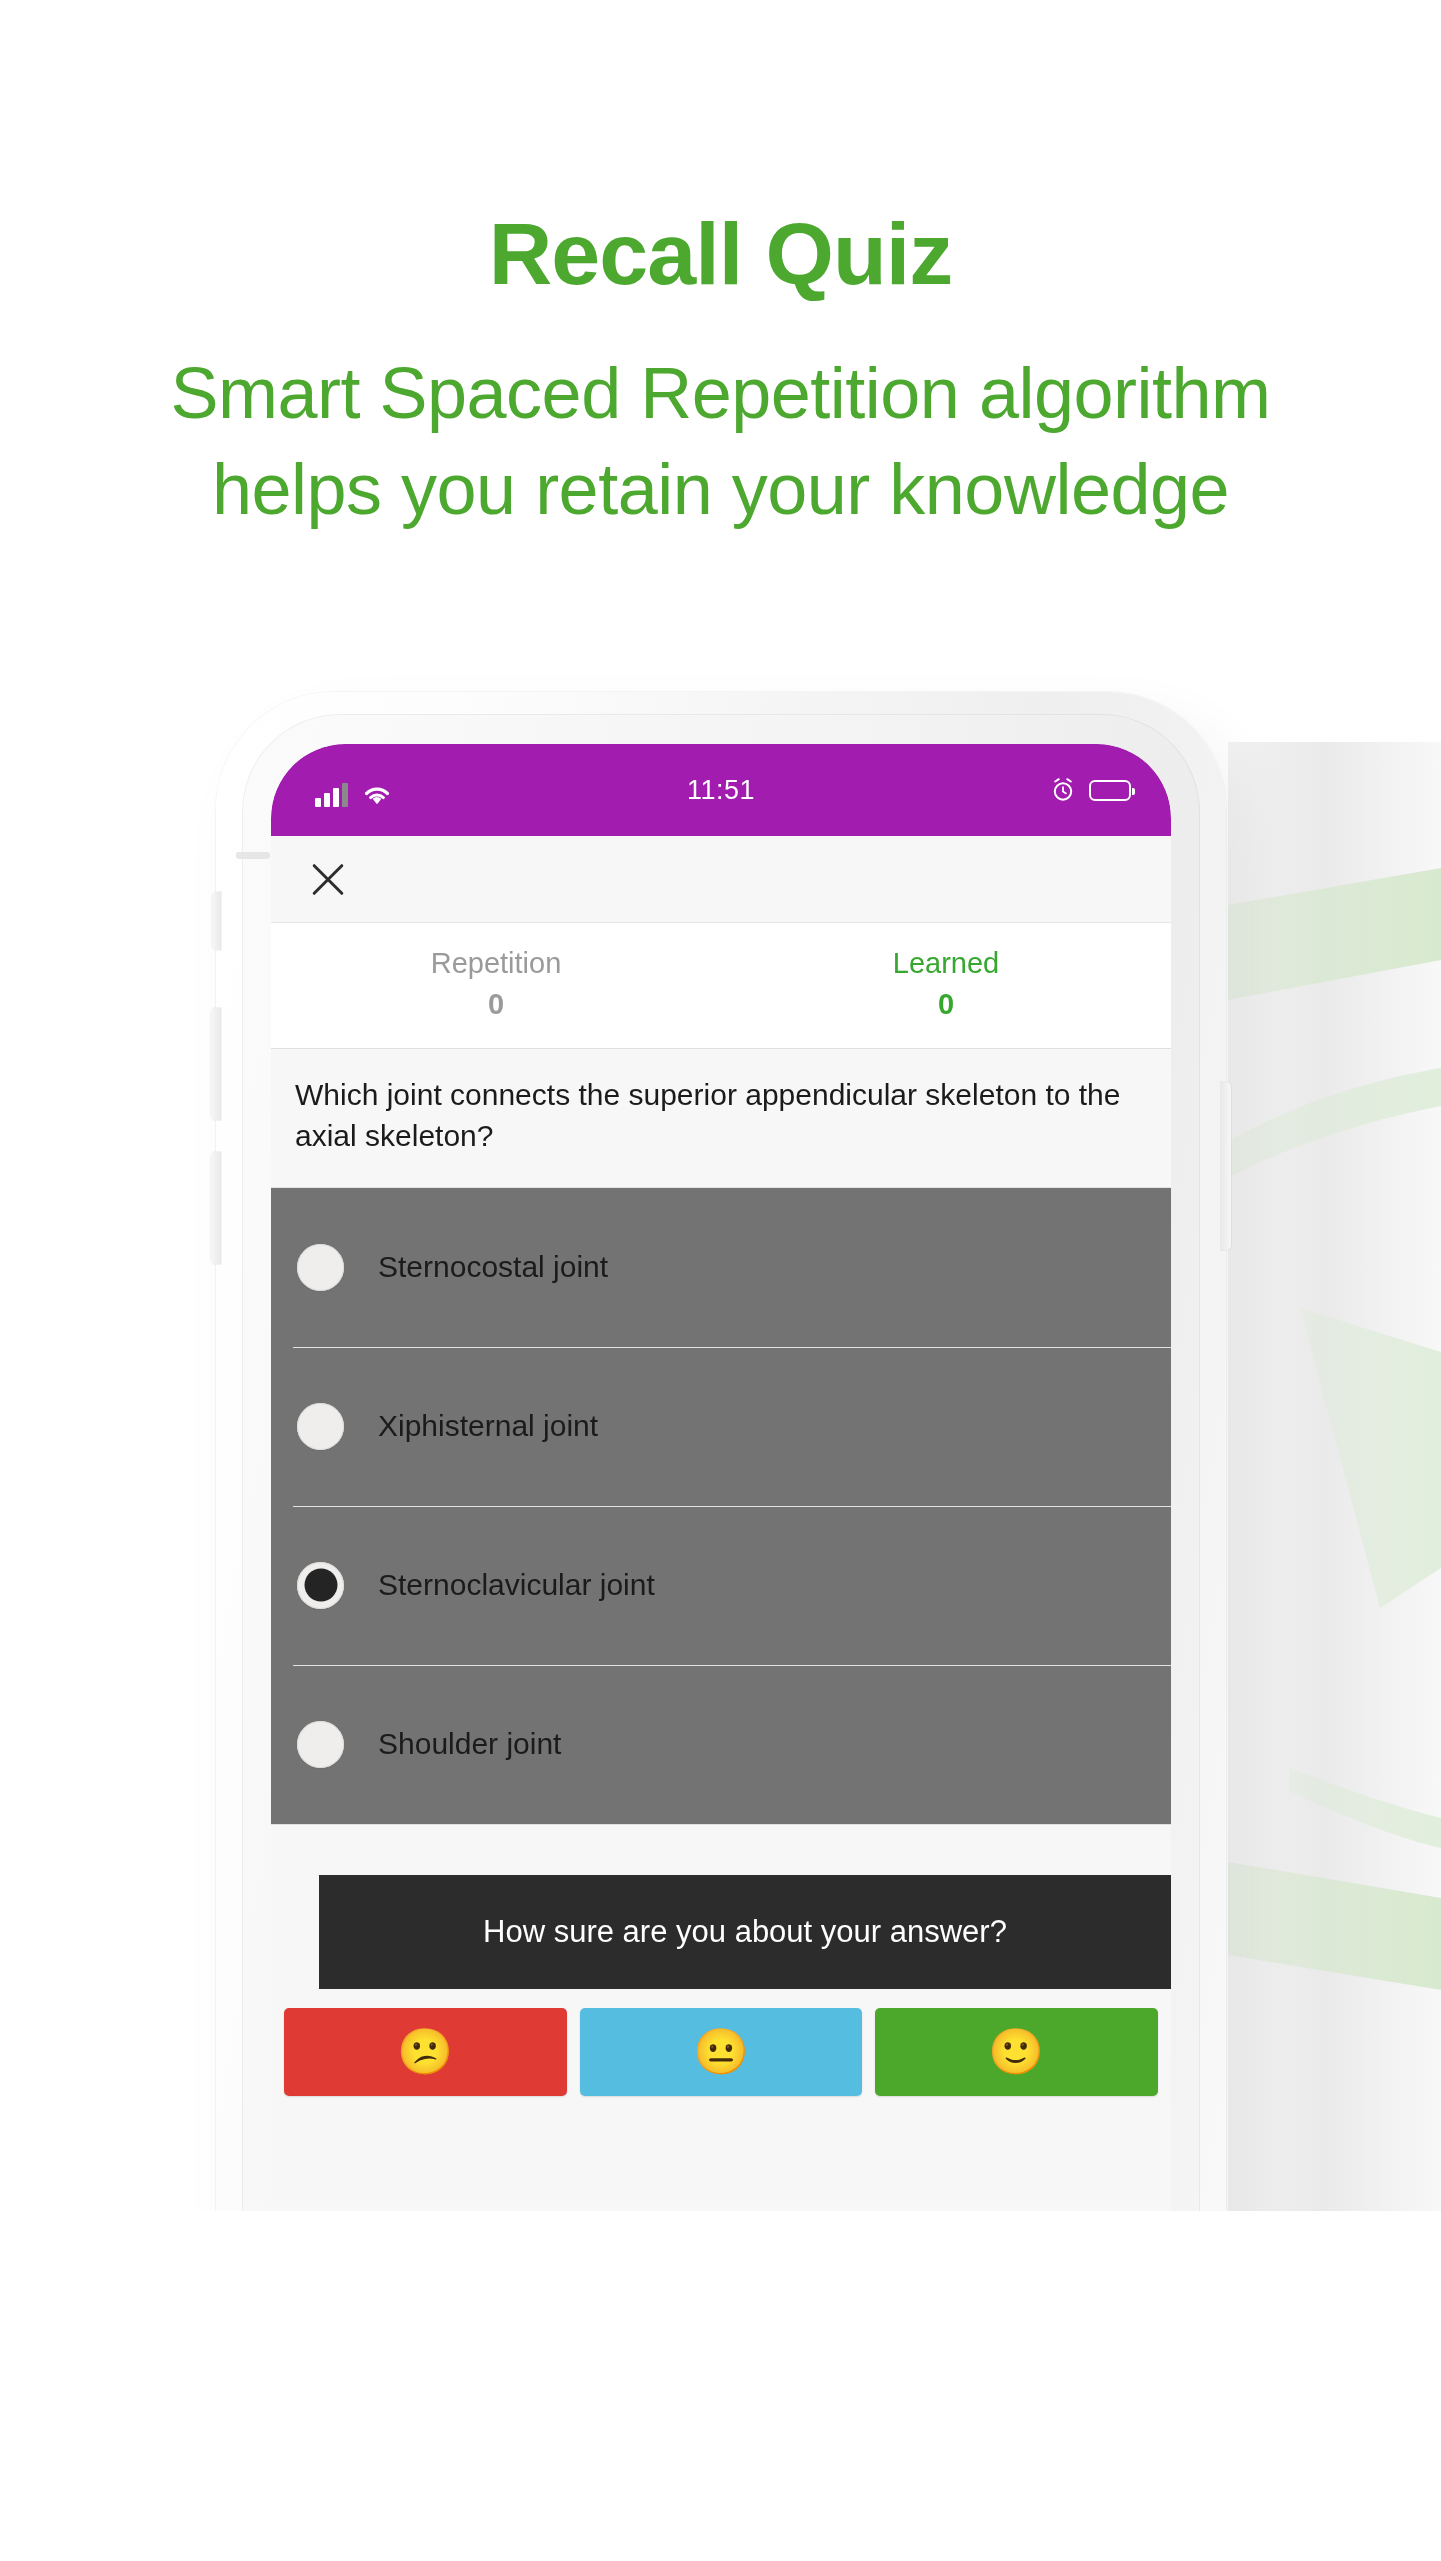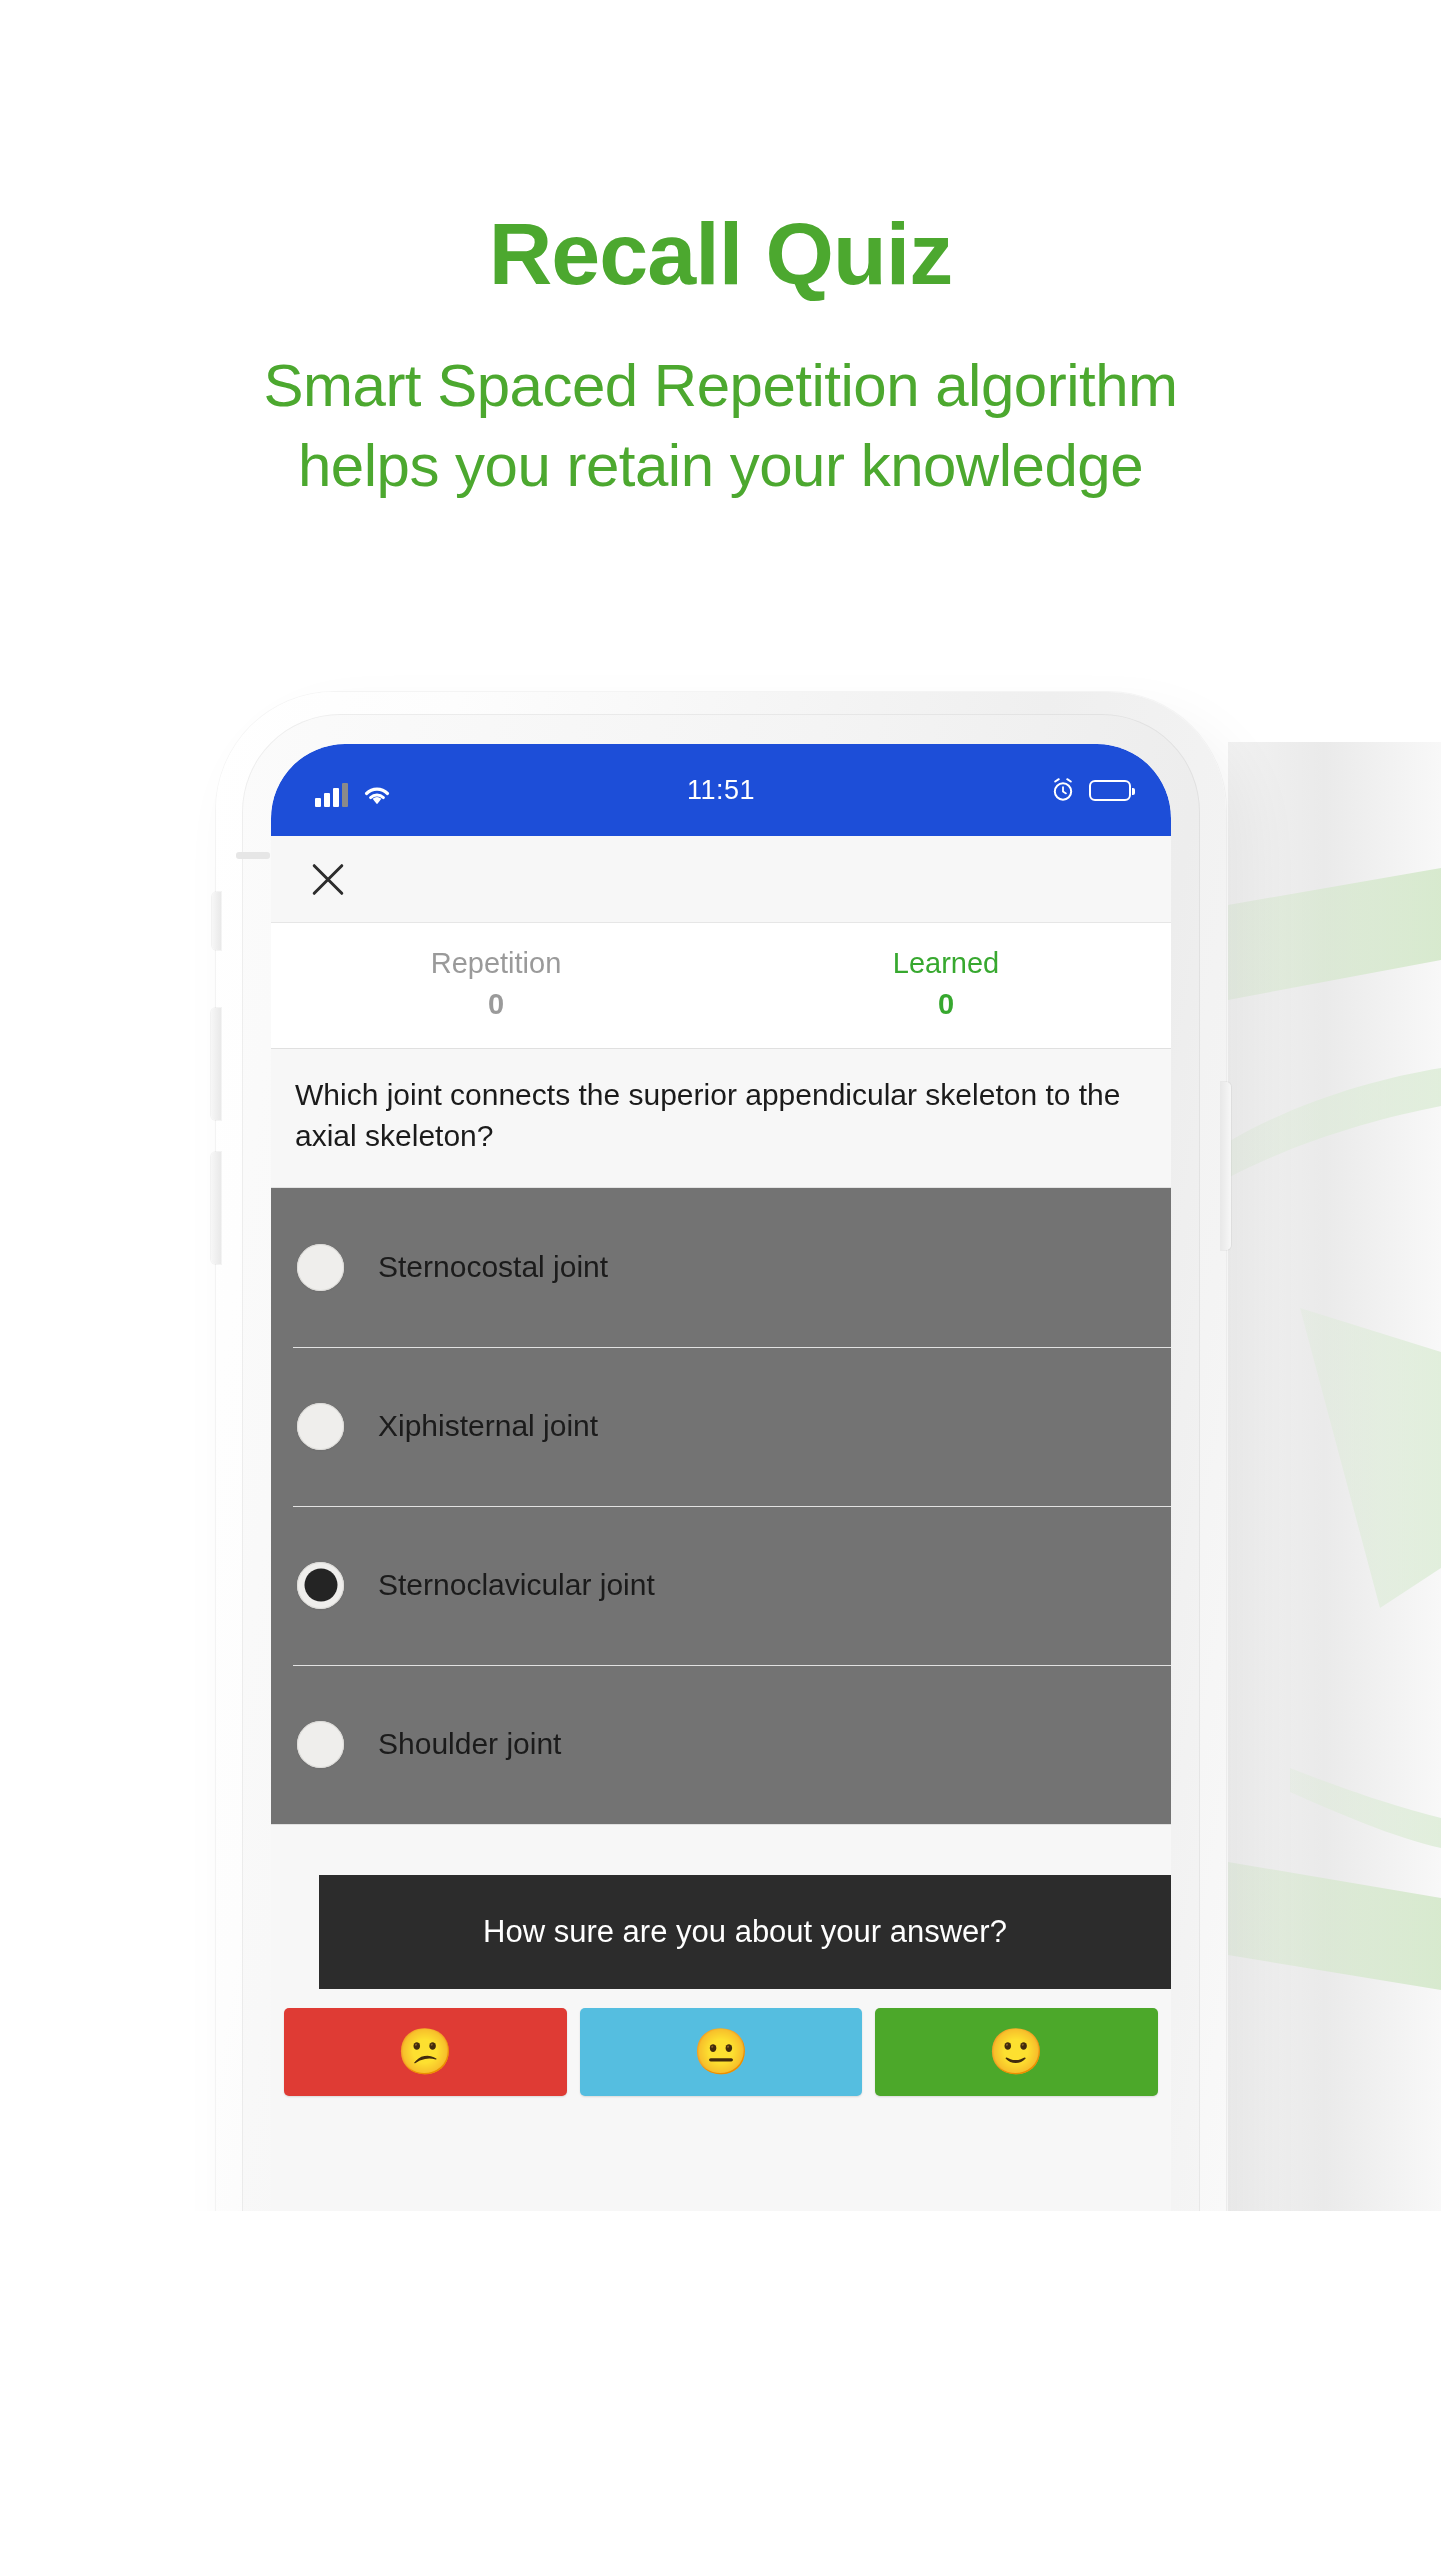--- a/index.html
+++ b/index.html
@@ -40,21 +40,21 @@
   }
   .page-title {
     font-size: 88px;
     font-weight: 700;
     color: #4CA82F;
     letter-spacing: -1px;
     line-height: 1.05;
     margin-top: 208px;
   }
   .page-subtitle {
-    font-size: 60px;
+    font-size: 72px;
     font-weight: 400;
     color: #4CA82F;
     line-height: 1.33;
     margin-top: 46px;
     letter-spacing: -0.5px;
   }
 
   
   .phone-wrap {
     position: absolute;
@@ -104,21 +104,21 @@
     border-radius: 74px 74px 0 0;
     background: #f7f7f7;
     overflow: hidden;
   }
 
   
   .status-bar {
     position: relative;
     width: 900px;
     height: 92px;
-    background: #1d4ed8;
+    background: #a21caf;
     border-radius: 74px 74px 0 0;
     display: flex;
     align-items: center;
     z-index: 4;
   }
   .status-left {
     position: absolute;
     left: 44px;
     display: flex;
     align-items: flex-end;

